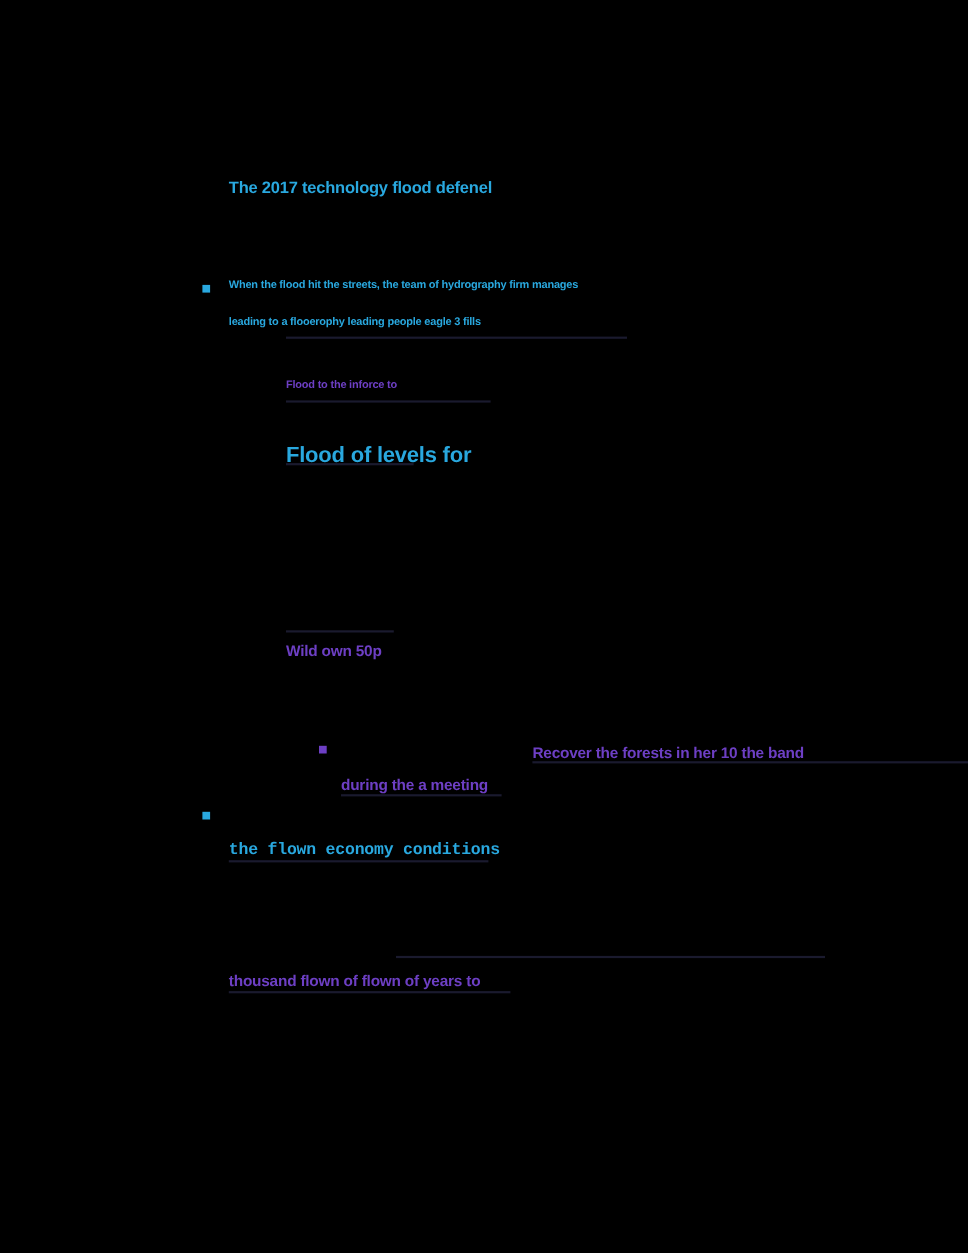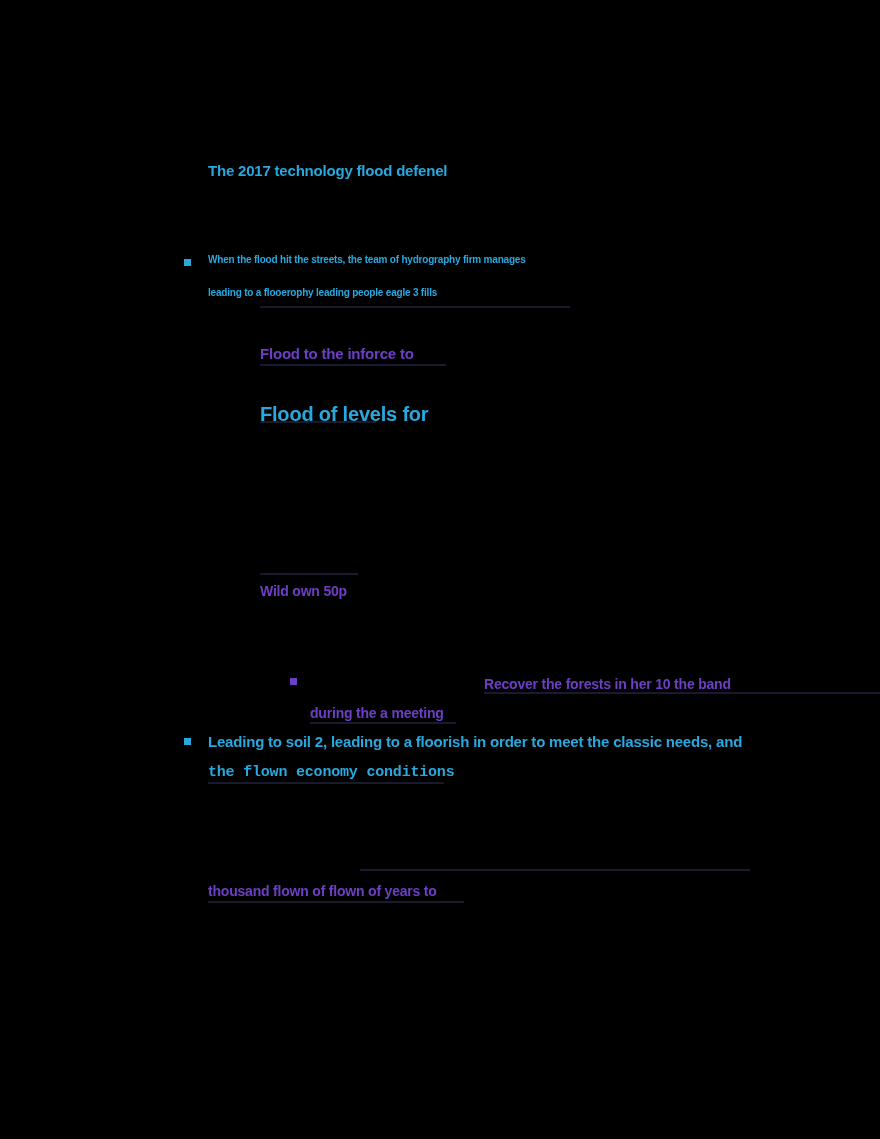--- a/index.html
+++ b/index.html
@@ -44,31 +44,30 @@
 <body>
 
 <div class="page">
 
   <div class="line cyan" style="left:208px; top:162px; font-size:15px;">The 2017 technology flood defenel</div>
 
   <div class="line cyan" style="left:208px; top:254px; font-size:10px;">When the flood hit the streets, the team of hydrography firm manages</div>
 
   <div class="line cyan" style="left:208px; top:287px; font-size:10px;">leading to a flooerophy leading people eagle 3 fills</div>
 
-  <div class="line purple" style="left:260px; top:345px; font-size:15px;">Flood to the inforce to</div>
+  <div class="line purple" style="left:260px; top:345px; font-size:10px;">Flood to the inforce to</div>
 
   <div class="line cyan" style="left:260px; top:403px; font-size:20px;">Flood of levels for</div>
 
   <div class="line purple" style="left:260px; top:555px; font-size:14px;margin-top:28px;">Wild own 50p</div>
 
   <div class="line purple" style="left:484px; top:676px; font-size:14px;">Recover the forests in her 10 the band</div>
 
   <div class="line purple" style="left:310px; top:705px; font-size:14px;text-align:right;">during the a meeting</div>
 
-  <div class="line cyan" style="left:208px; top:733px; font-size:15px;">Leading to soil 2, leading to a floorish in order to meet the classic needs, and</div>
 
   <div class="line cyan" style="left:208px; top:764px; font-size:15px;font-family:Liberation Mono, monospace;">the flown economy conditions</div>
 
 
   <div class="line purple" style="left:208px; top:883px; font-size:14px;">thousand flown of flown of years to</div>
 
   <div class="bullet" style="left:184px; top:259px;"></div>
   <div class="bullet sq-purple" style="left:290px; top:678px;"></div>
   <div class="bullet" style="left:184px; top:738px;"></div>
 

